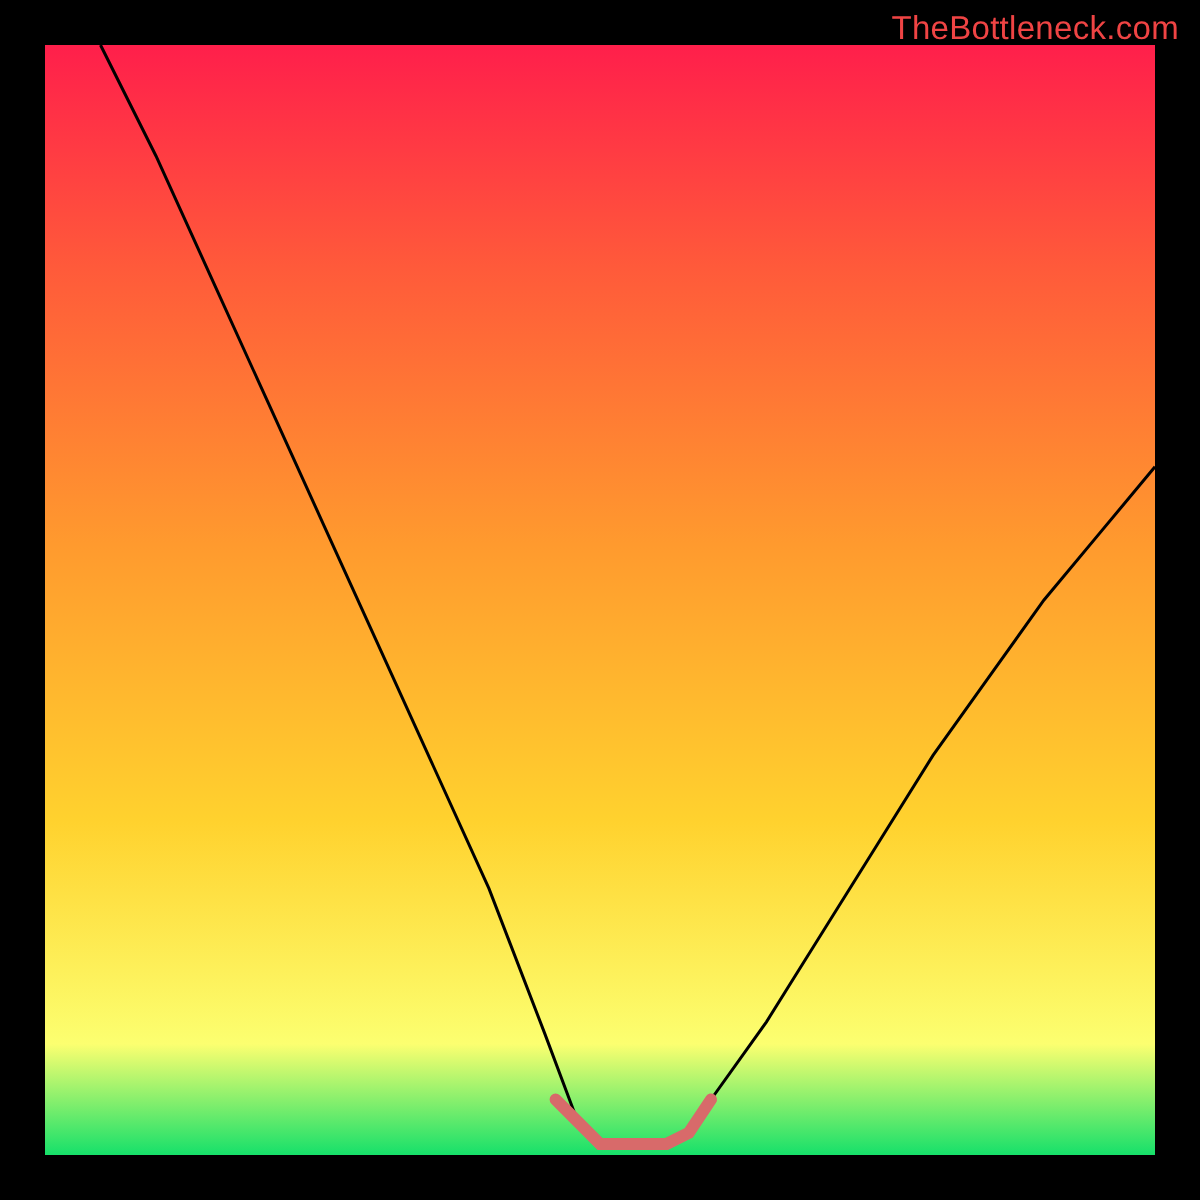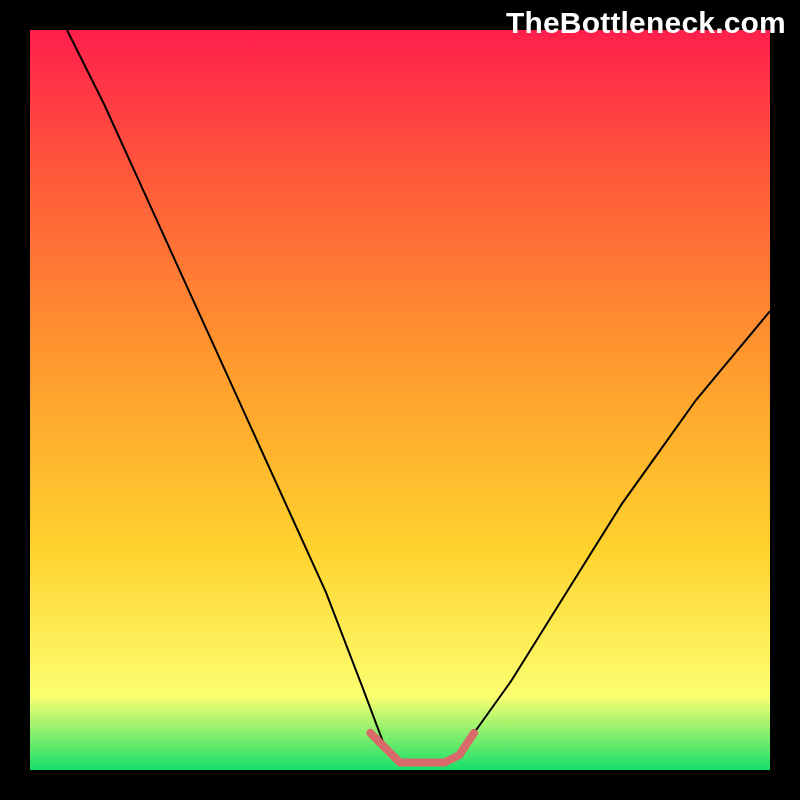--- a/index.html
+++ b/index.html
@@ -3,23 +3,23 @@
 <meta charset="utf-8">
 <style>
   * { margin: 0; padding: 0; box-sizing: border-box; }
   html, body { width: 800px; height: 800px; overflow: hidden; background: #000; }
   .stage { position: relative; width: 800px; height: 800px; background: #000; }
   .watermark {
     position: absolute;
     top: 6px;
     right: 14px;
     font-family: Arial, Helvetica, sans-serif;
-    font-size: 30px;
-    font-weight: 700;
-    color: #ffffff;
+    font-size: 22px;
+    font-weight: 400;
+    color: #ef4444;
     letter-spacing: 0.2px;
     z-index: 10;
   }
   svg.chart { position: absolute; top: 0; left: 0; }
 </style>
 </head>
 <body>
 <div class="stage">
   <div class="watermark">TheBottleneck.com</div>
   <svg class="chart" width="800" height="800" viewBox="0 0 800 800">

